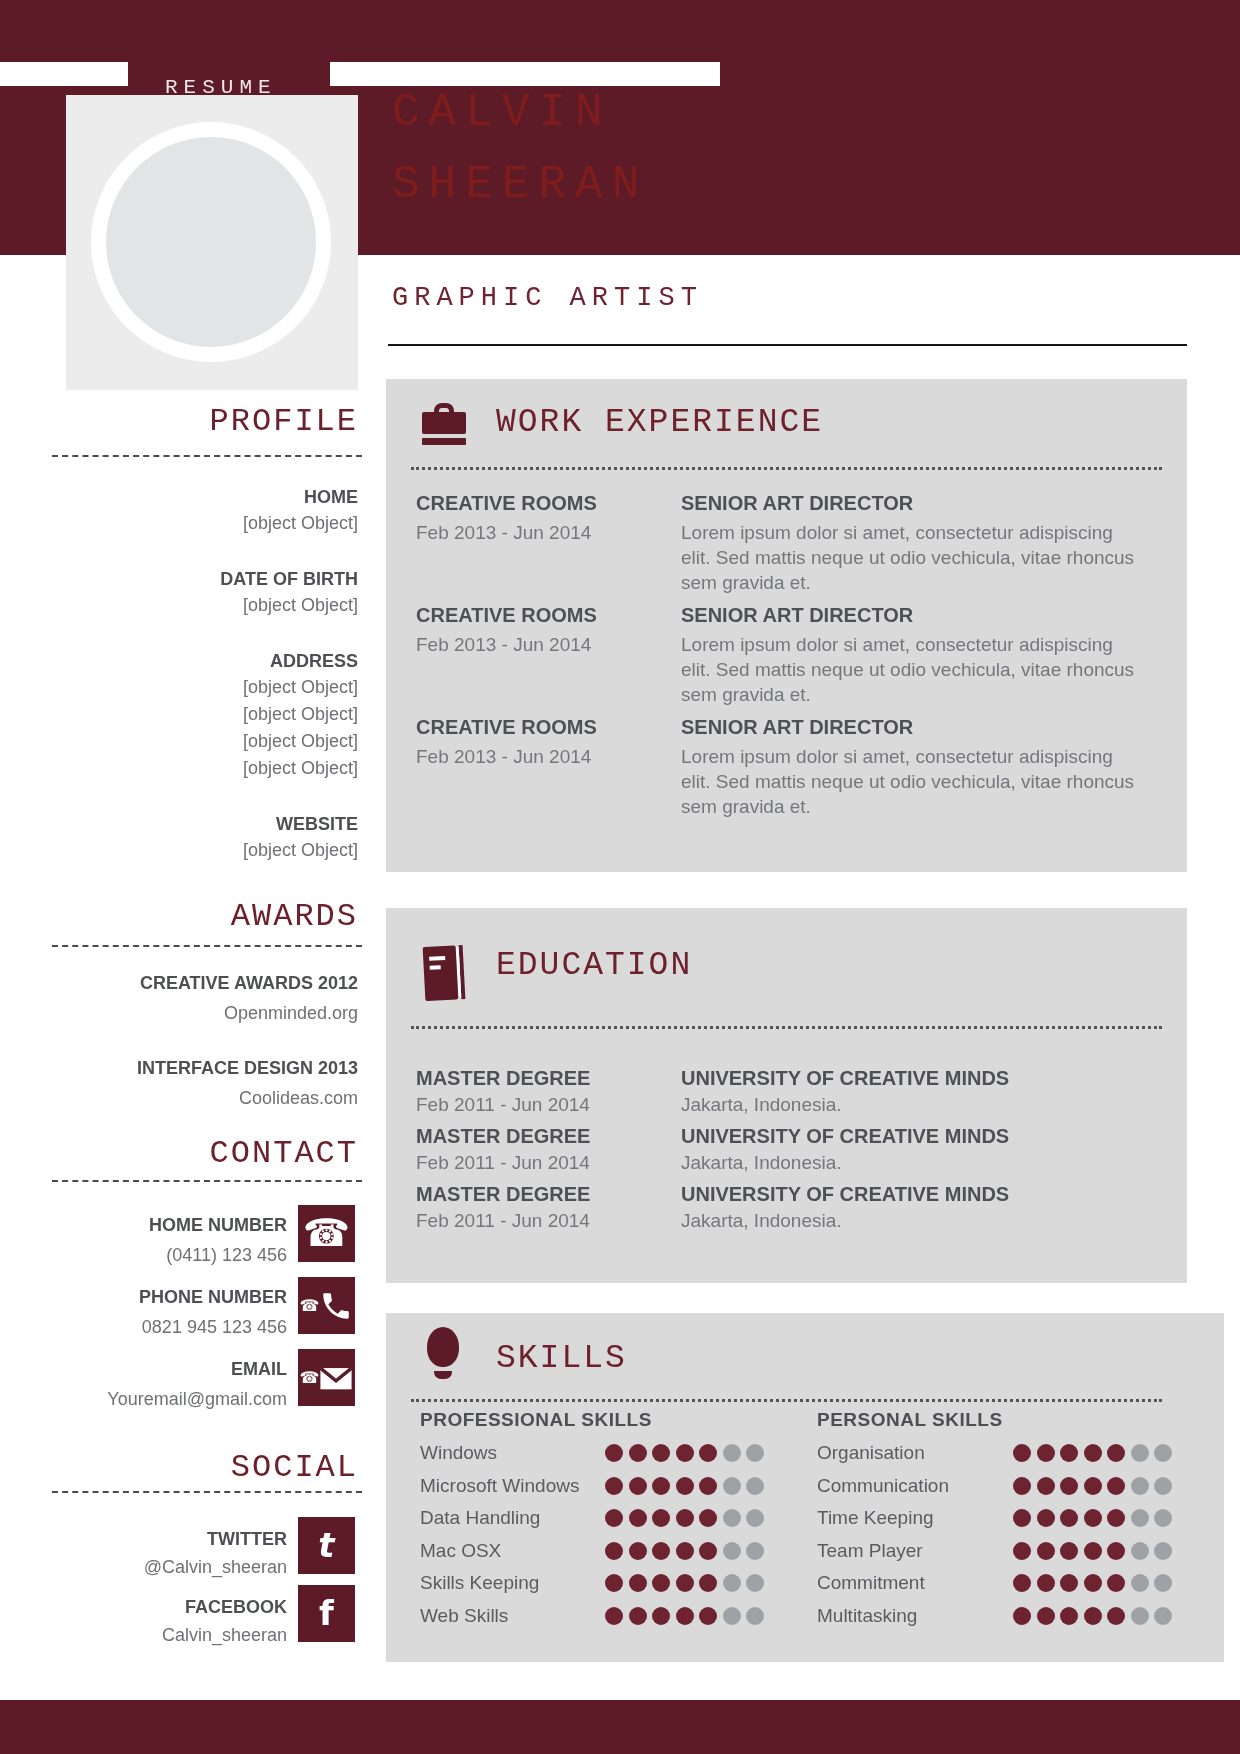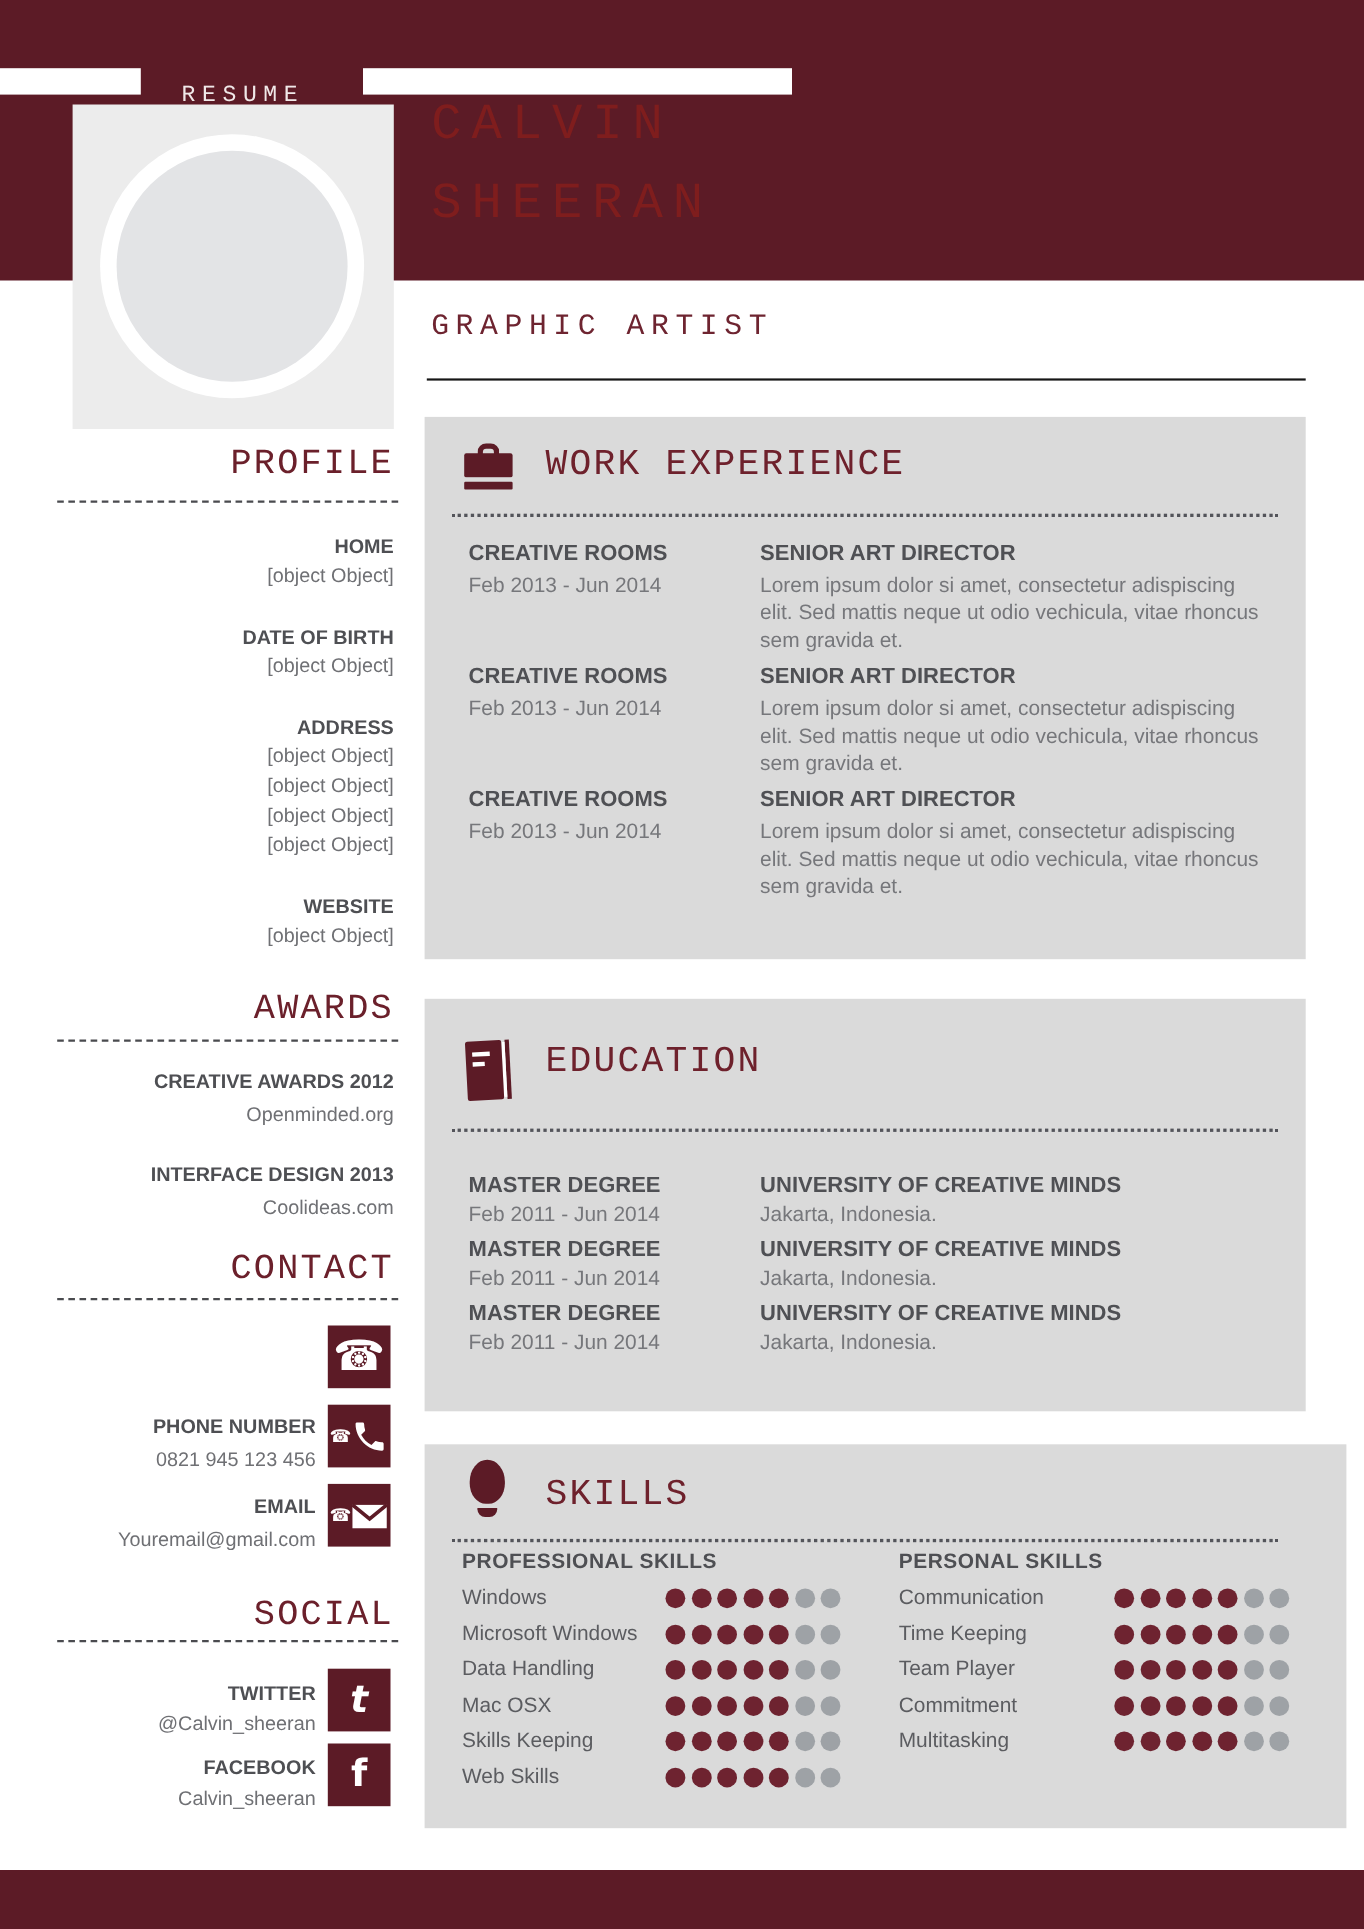--- a/index.html
+++ b/index.html
@@ -55,21 +55,21 @@
   .panel{left:386px;width:801px;background:#DADADA;}
   .panel-work{top:379px;height:493px;}
   .panel-edu{top:908px;height:375px;}
   .panel-skills{top:1313px;height:349px;padding-left:37px;}
   .p-title{position:absolute;left:110px;height:40px;line-height:40px;color:#6E212C;
         font-family:"Liberation Mono",monospace;font-size:33px;letter-spacing:2px;white-space:nowrap;}
   .p-dotted{position:absolute;left:25px;width:751px;height:0;border-top:3px dotted #53545A;}
   .panel-work .p-title{top:24px;} .panel-work .p-dotted{top:88px;}
   .panel-edu  .p-title{top:38px;} .panel-edu  .p-dotted{top:118px;}
   .panel-skills .p-title{top:26px;} .panel-skills .p-dotted{top:86px;}
-  .entries{position:absolute;left:40px;right:40px;}
+  .entries{position:absolute;left:30px;right:40px;}
   .panel-work .entries{top:112px;}
   .panel-edu .entries{top:158px;}
   .entry{display:flex;margin-bottom:8px;}
   .ent-left{width:265px;flex:none;}
   .ent-right{flex:1;}
   .ent-h{font-size:20px;font-weight:bold;color:#4F5054;line-height:24px;margin-bottom:5px;}
   .ent-t{font-size:19px;color:#76777B;line-height:25px;}
   .panel-edu .ent-h{margin-bottom:4px;}
   .panel-edu .ent-t{line-height:22px;}
   .panel-edu .entry{margin-bottom:8px;}
@@ -170,20 +170,24 @@
         <div class="f-label" data-name="award-name">INTERFACE DESIGN 2013</div>
         <div class="f-value" data-name="award-source">Coolideas.com</div>
       </div>
     </div>
 
   <div class="abs side side-title" style="top:1134px;" data-name="contact-section-title">CONTACT</div>
   <div class="abs side-dash" style="top:1180px;" data-name="contact-divider"></div>
   <div class="abs side" style="top:1205px;" data-name="contact-list">
 
   <div class="c-row" data-name="contact-item">
+        <div class="c-text" data-name="contact-text">
+          <div class="f-label" data-name="contact-label">HOME NUMBER</div>
+          <div class="f-value" data-name="contact-value">(0411) 123 456</div>
+        </div>
         <span class="icon-box" data-name="telephone-icon">
           <span class="ic-tel" data-name="telephone-glyph">☎</span>
 
         </span>
       </div>
       <div class="c-row" data-name="contact-item">
         <div class="c-text" data-name="contact-text">
           <div class="f-label" data-name="contact-label">PHONE NUMBER</div>
           <div class="f-value" data-name="contact-value">0821 945 123 456</div>
         </div>
@@ -403,20 +407,32 @@
             <span class="dot filled" data-name="skill-dot-filled"></span>
             <span class="dot filled" data-name="skill-dot-filled"></span>
             <span class="dot filled" data-name="skill-dot-filled"></span>
             <span class="dot" data-name="skill-dot-empty"></span>
             <span class="dot" data-name="skill-dot-empty"></span>
           </span>
         </div>
       </div>
     <div class="sk-col sk-col-right" data-name="personal-skills-list">
 
+    <div class="sk-row" data-name="skill-row">
+          <span class="sk-name" data-name="skill-name">Organisation</span>
+          <span class="sk-dots" data-name="skill-rating">
+            <span class="dot filled" data-name="skill-dot-filled"></span>
+            <span class="dot filled" data-name="skill-dot-filled"></span>
+            <span class="dot filled" data-name="skill-dot-filled"></span>
+            <span class="dot filled" data-name="skill-dot-filled"></span>
+            <span class="dot filled" data-name="skill-dot-filled"></span>
+            <span class="dot" data-name="skill-dot-empty"></span>
+            <span class="dot" data-name="skill-dot-empty"></span>
+          </span>
+        </div>
         <div class="sk-row" data-name="skill-row">
           <span class="sk-name" data-name="skill-name">Communication</span>
           <span class="sk-dots" data-name="skill-rating">
             <span class="dot filled" data-name="skill-dot-filled"></span>
             <span class="dot filled" data-name="skill-dot-filled"></span>
             <span class="dot filled" data-name="skill-dot-filled"></span>
             <span class="dot filled" data-name="skill-dot-filled"></span>
             <span class="dot filled" data-name="skill-dot-filled"></span>
             <span class="dot" data-name="skill-dot-empty"></span>
             <span class="dot" data-name="skill-dot-empty"></span>

